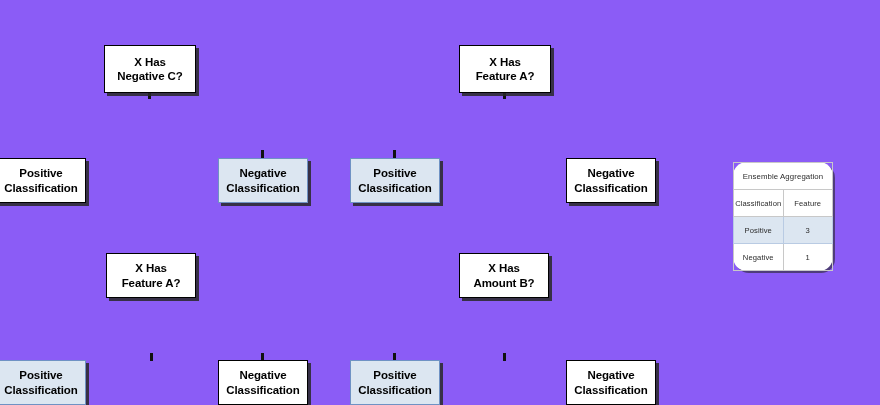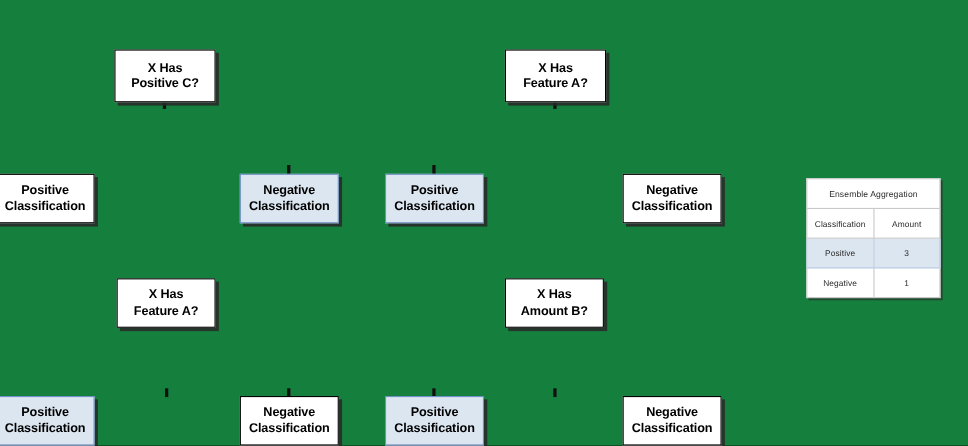--- a/index.html
+++ b/index.html
@@ -10,21 +10,21 @@
   body {
     width: 880px;
     height: 405px;
     overflow: hidden;
     font-family: "Liberation Sans", sans-serif;
   }
   #canvas {
     position: relative;
     width: 880px;
     height: 405px;
-    background: #15803d;
+    background: #8b5cf6;
   }
 
   
   .node {
     position: absolute;
     box-sizing: border-box;
     display: flex;
     flex-direction: column;
     align-items: center;
     justify-content: center;
@@ -50,24 +50,25 @@
     position: absolute;
     width: 3px;
     background: #111111;
   }
 
   
   .agg-table {
     position: absolute;
     left: 733px;
     top: 162px;
-    width: 122px;
+    width: 100px;
     border-collapse: collapse;
     background: #ffffff;
     box-shadow: 2px 2px 0 rgba(40,40,40,0.6);
+    border-radius: 14px;
   }
   .agg-table td {
     border: 1px solid #c8c8c8;
     font-size: 7.6px;
     color: #2b2b2b;
     text-align: center;
     padding: 0;
     height: 26px;
     font-weight: normal;
     letter-spacing: 0.1px;
@@ -90,21 +91,21 @@
   <div class="stub" style="left:503px; top:93px;  height:6px;"></div>
   <div class="stub" style="left:261px; top:150px; height:9px;"></div>
   <div class="stub" style="left:393px; top:150px; height:9px;"></div>
   <div class="stub" style="left:150px; top:353px; height:8px;"></div>
   <div class="stub" style="left:261px; top:353px; height:8px;"></div>
   <div class="stub" style="left:393px; top:353px; height:8px;"></div>
   <div class="stub" style="left:503px; top:353px; height:8px;"></div>
 
   <div class="node" style="left:104px; top:45px; width:92px; height:48px;">
     <span class="ln">X Has</span>
-    <span class="ln">Positive C?</span>
+    <span class="ln">Negative C?</span>
   </div>
 
   <div class="node" style="left:459px; top:45px; width:92px; height:48px;">
     <span class="ln">X Has</span>
     <span class="ln">Feature A?</span>
   </div>
 
   <div class="node" style="left:-4px; top:158px; width:90px; height:45px;">
     <span class="ln">Positive</span>
     <span class="ln">Classification</span>
@@ -155,21 +156,21 @@
     <span class="ln">Classification</span>
   </div>
 
   <table class="agg-table">
     <tbody>
       <tr>
         <td class="title" colspan="2">Ensemble Aggregation</td>
       </tr>
       <tr>
         <td class="col-a">Classification</td>
-        <td class="col-b">Amount</td>
+        <td class="col-b">Feature</td>
       </tr>
       <tr class="hl">
         <td class="col-a">Positive</td>
         <td class="col-b">3</td>
       </tr>
       <tr>
         <td class="col-a">Negative</td>
         <td class="col-b">1</td>
       </tr>
     </tbody>

